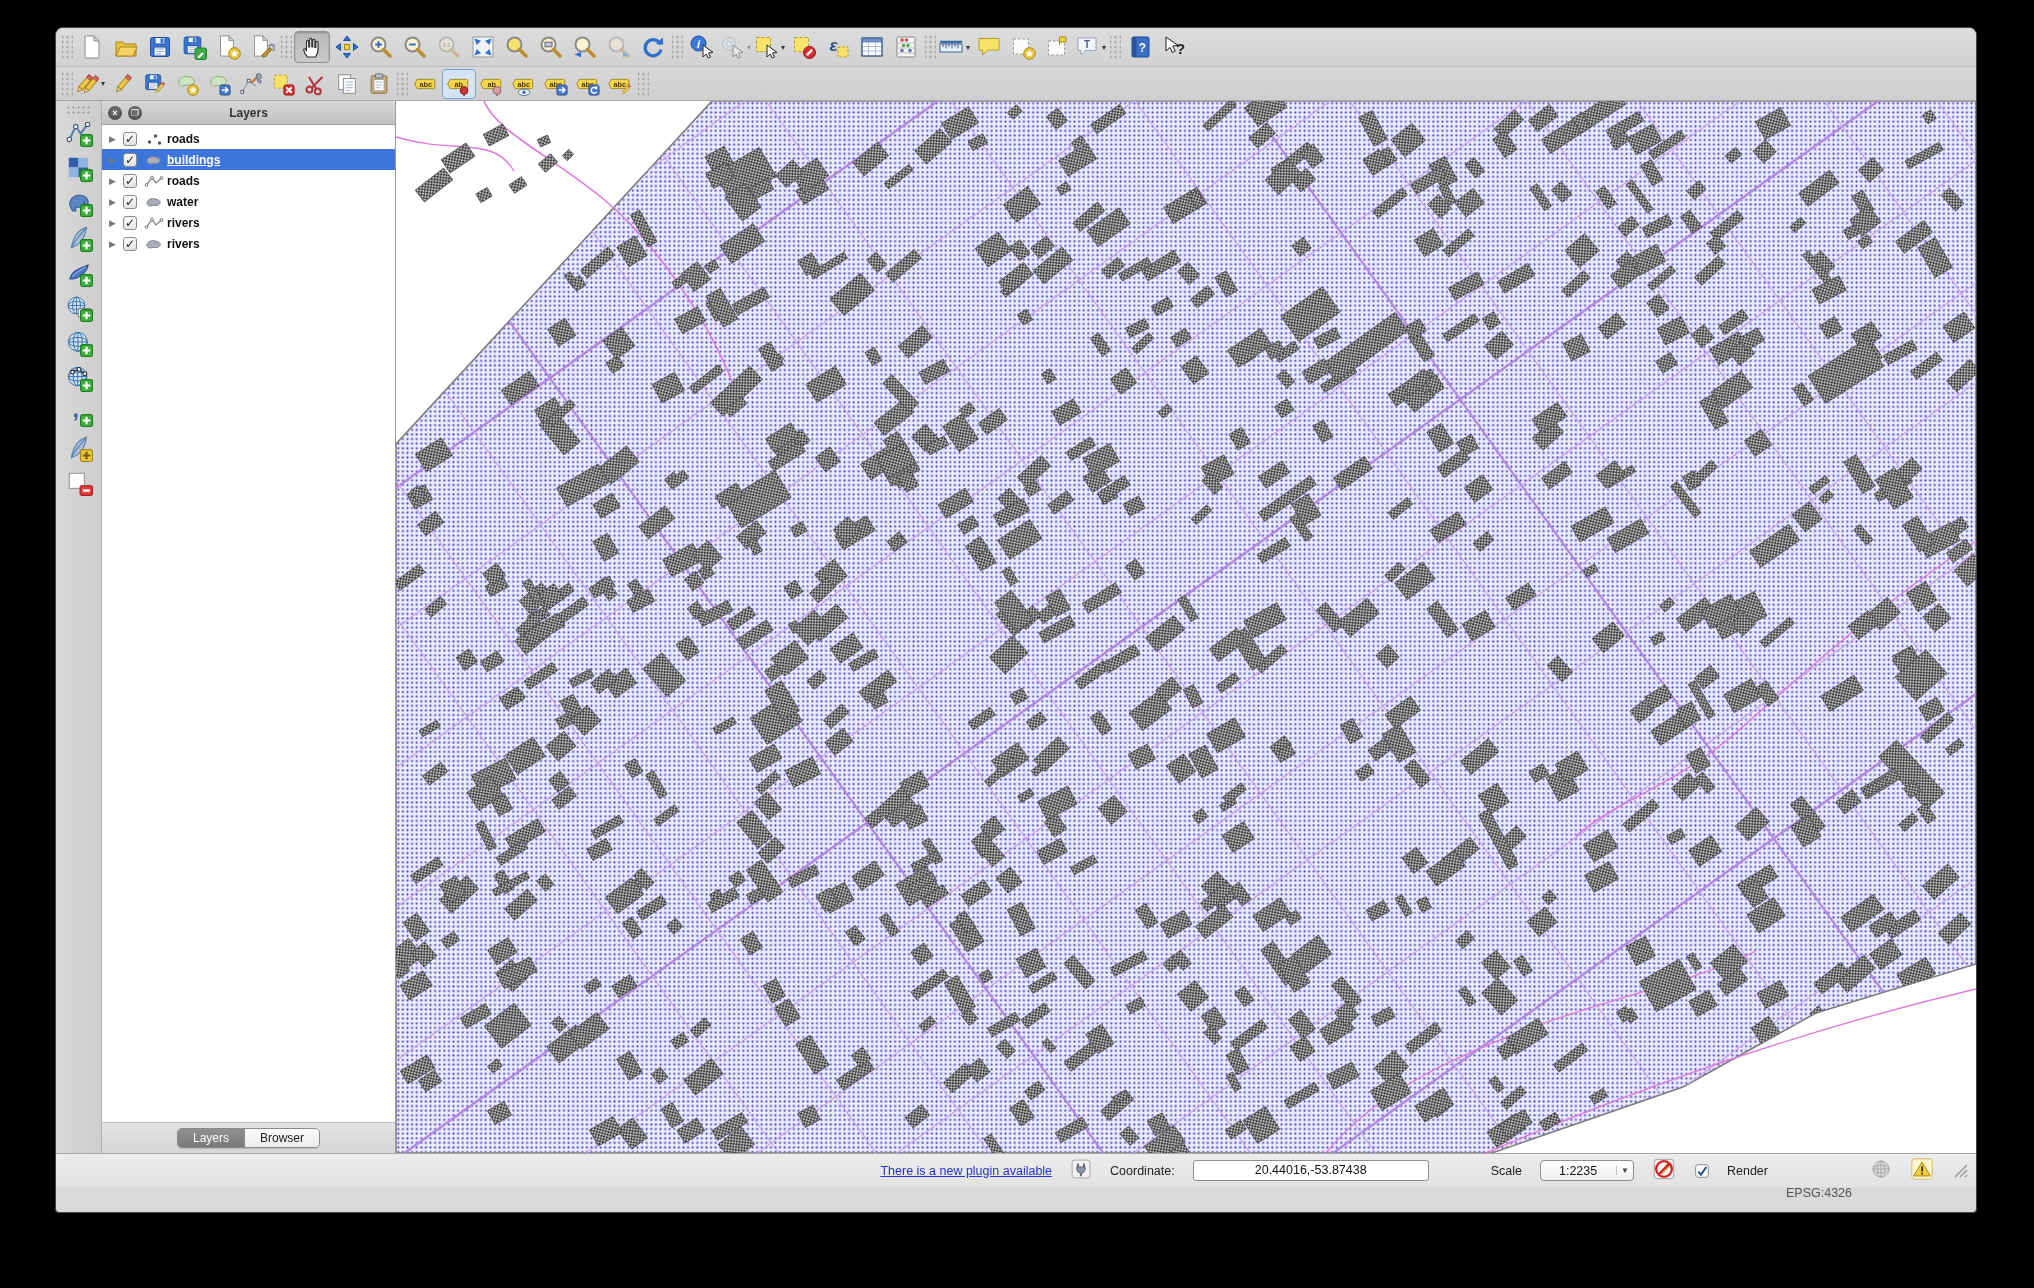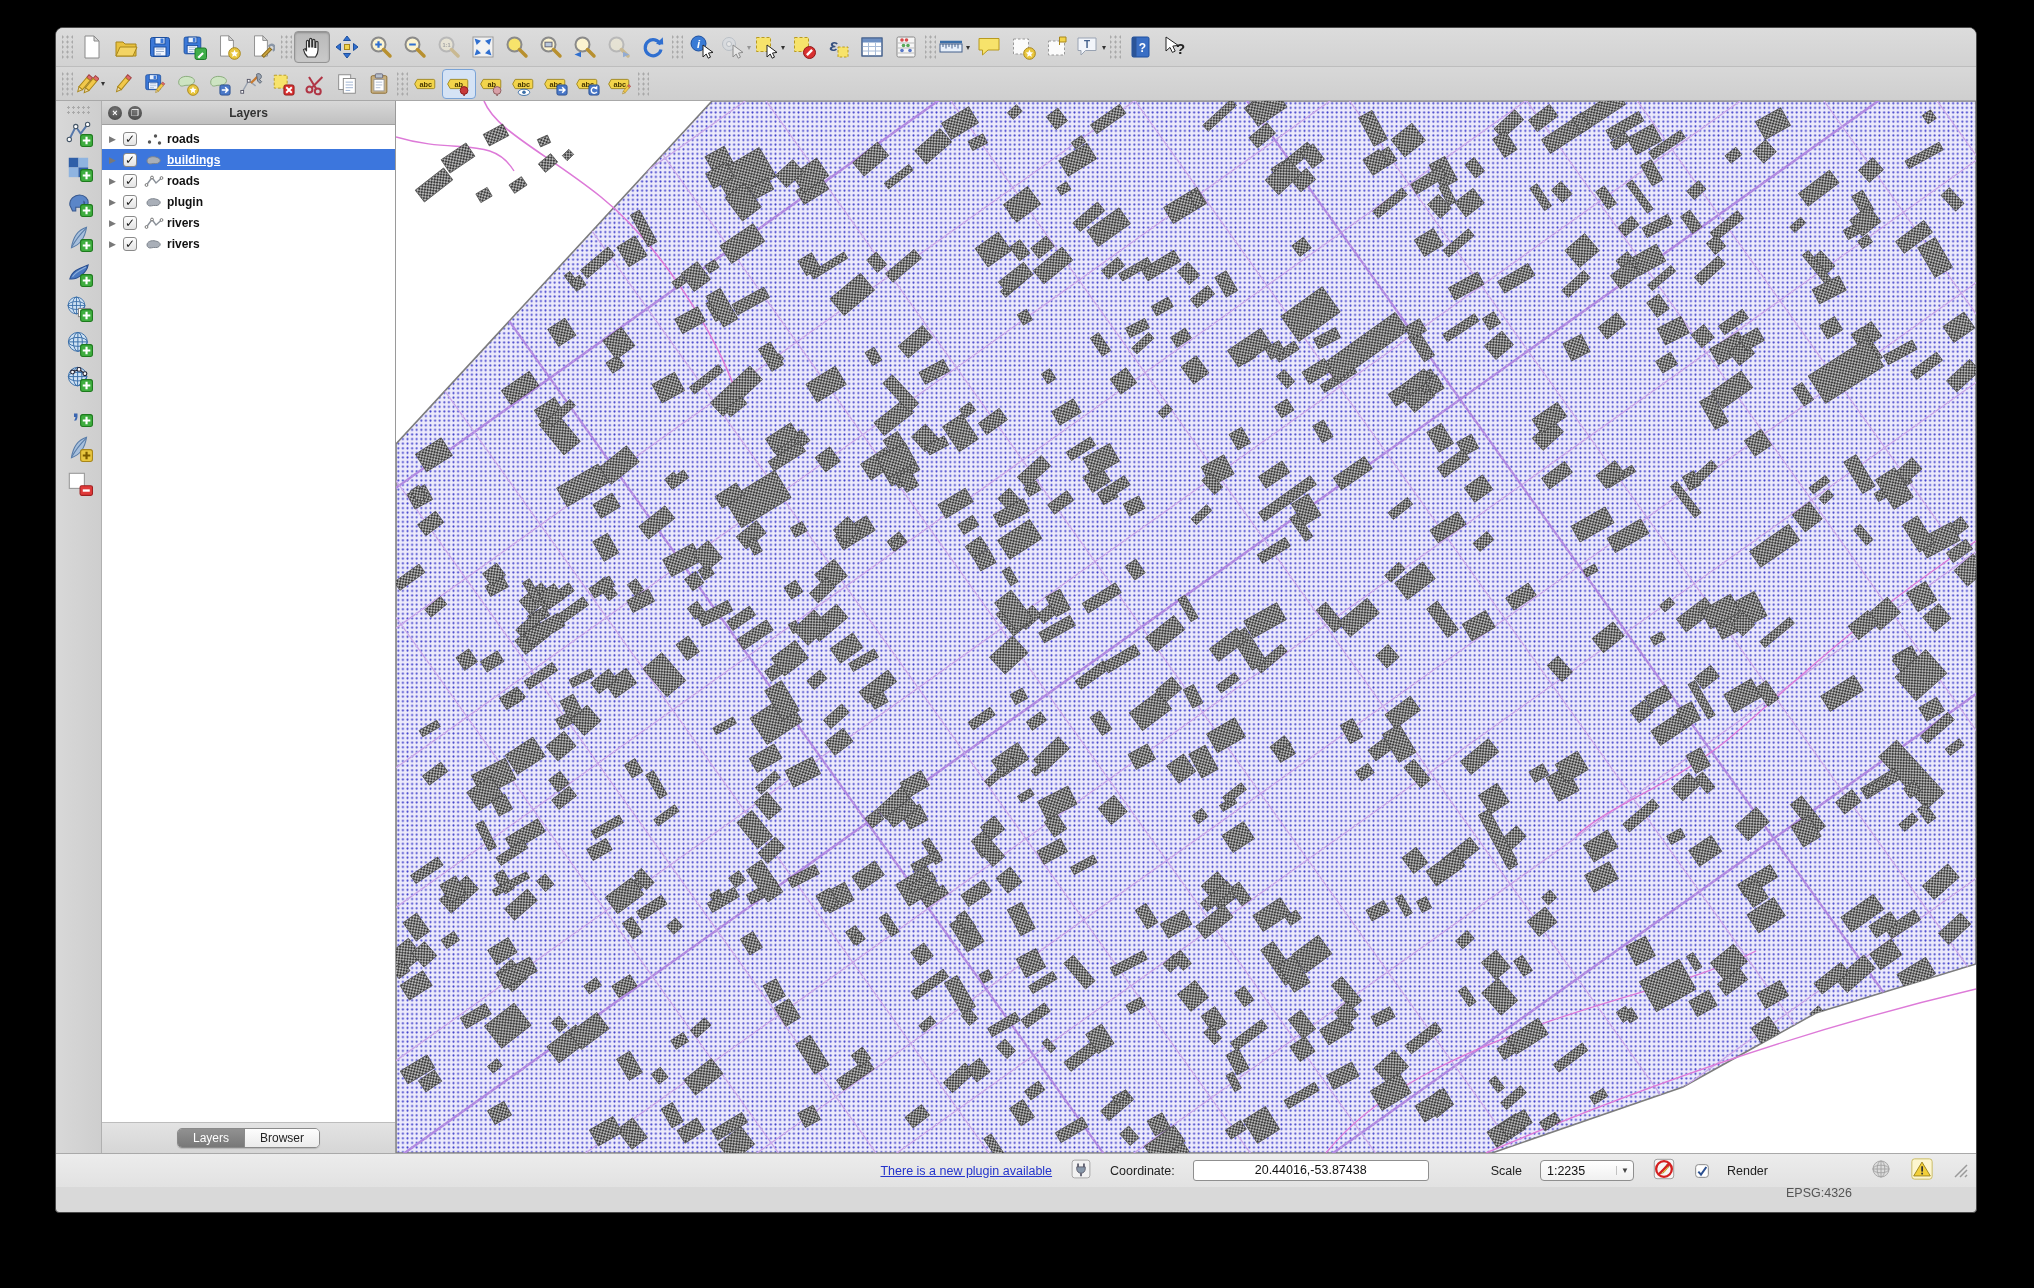--- a/index.html
+++ b/index.html
@@ -61,21 +61,21 @@
   
   .status{height:33px;background:linear-gradient(#ececec,#e2e2e2);border-top:1px solid #a9a9a9;
     display:flex;align-items:center;padding:0 8px;gap:18px;font-size:12.5px;color:#222;}
   .sspacer{flex:1;}
   .slink{color:#2434cc;text-decoration:underline;}
   .coordbox{width:234px;height:19px;background:#fff;border:1px solid #8f8f8f;border-radius:3px;
     text-align:center;line-height:19px;font-size:12.5px;color:#111;}
   .sgap{width:26px;}
   .combo{width:92px;height:19px;background:linear-gradient(#fff,#f0f0f0);border:1px solid #8f8f8f;border-radius:4px;
     display:flex;align-items:center;font-size:12.5px;}
-  .combo .cval{flex:1;padding-left:6px;color:#111;}
+  .combo .cval{flex:1;padding-left:18px;color:#111;}
   .combo .carr{width:16px;text-align:center;font-size:8px;color:#444;border-left:1px solid #c2c2c2;}
   .scheck{width:15px;height:15px;}
   .crs{color:#555;margin-top:44px;}
   .grip{width:14px;height:14px;margin-left:2px;}
 </style>
 </head>
 <body>
 
 <div class="screen">
   <div class="window">
@@ -770,21 +770,21 @@
               <span class="lname">roads</span>
             </div>
             <div class="lrow">
               <span class="arr">▶</span>
               <span class="cb">✓</span>
               <span class="licon">
                 <svg width="20" height="14" viewBox="0 0 19 14">
                   <path d="M2.5,8 C2.5,4.5 7,3 11,4 C15.5,5 17,7.5 14.5,9.5 C12.5,11.5 10,9.8 7,10.8 C4.5,11.6 2.5,10 2.5,8z" fill="#a9afb8" stroke="#7d848d"></path>
                 </svg>
               </span>
-              <span class="lname">plugin</span>
+              <span class="lname">water</span>
             </div>
             <div class="lrow">
               <span class="arr">▶</span>
               <span class="cb">✓</span>
               <span class="licon">
                 <svg width="20" height="14" viewBox="0 0 19 14">
                   <path d="M2,11 L7.5,3.5 L11.5,9 L17,4" fill="none" stroke="#8a9098" stroke-width="1.4"></path>
                   <circle cx="2" cy="11" r="1.4" fill="#fff" stroke="#777"></circle>
                   <circle cx="7.5" cy="3.5" r="1.4" fill="#fff" stroke="#777"></circle>
                   <circle cx="17" cy="4" r="1.4" fill="#fff" stroke="#777"></circle>

